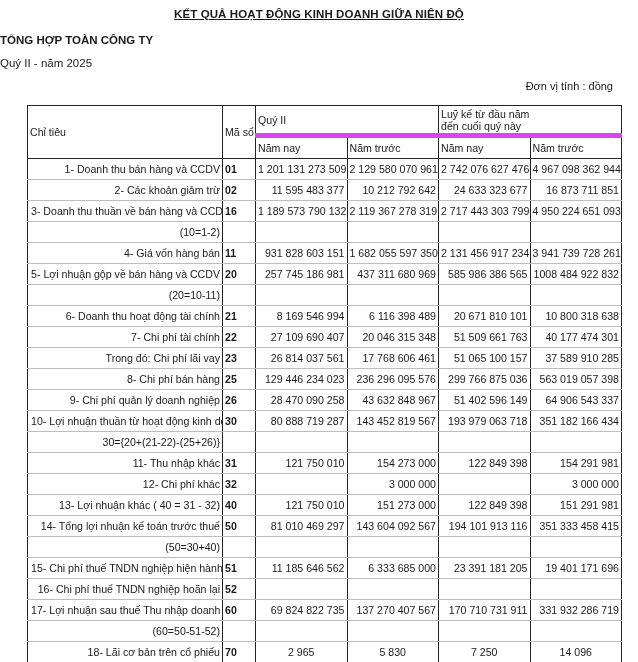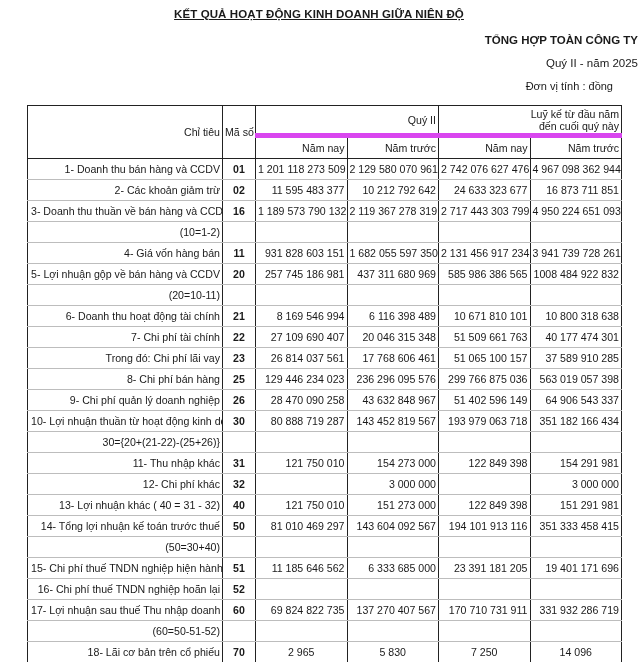--- a/index.html
+++ b/index.html
@@ -9,25 +9,25 @@
     font-family: "Liberation Sans", sans-serif;
     color: #1a1a1a;
     position: relative;
   }
   .title1 {
     position: absolute; top: 8px; left: 0; width: 638px;
     text-align: center; font-weight: bold; font-size: 11.5px; letter-spacing: 0.1px; text-decoration: underline;
   }
   .title2 {
     position: absolute; top: 34px; left: 0; width: 638px;
-    text-align: right; font-weight: bold; font-size: 11.5px;
+    text-align: left; font-weight: bold; font-size: 11.5px;
   }
   .subtitle {
     position: absolute; top: 57px; left: 0; width: 638px;
-    text-align: right; font-size: 11.5px;
+    text-align: left; font-size: 11.5px;
   }
   .unit {
     position: absolute; top: 80px; right: 25px;
     font-size: 11px;
   }
   table {
     position: absolute; top: 105px; left: 27px;
     border-collapse: collapse;
     width: 594px;
     table-layout: fixed;
@@ -37,26 +37,26 @@
     border-left: 1.5px solid #222;
     border-right: 1.5px solid #222;
     border-top: 1px solid #bdbdbd;
     border-bottom: 1px solid #bdbdbd;
     padding: 0 2px;
     height: 20px;
     white-space: nowrap;
     overflow: hidden;
     font-weight: normal;
   }
-  thead th { border-top: 1.5px solid #222; border-bottom: 1.5px solid #222; text-align: right; }
+  thead th { border-top: 1.5px solid #222; border-bottom: 1.5px solid #222; text-align: left; }
   thead tr.r2 th { border-top: 5px solid #d946ef; height: 20px; }
   thead tr.r1 th { height: 27px; }
   th.group { line-height: 12px; }
   td.label { text-align: right; padding-left: 3px; }
-  td.code { text-align: center; font-weight: bold; }
+  td.code { font-weight: bold; }
   td.num { text-align: right; padding-right: 2px; }
   tr.italic td.label, tr.italic td.num { }
   tr.centered td.num { text-align: center; }
   tbody tr:last-child td { border-bottom: 1.5px solid #222; }
   col.c-label { width: 195px; }
   col.c-code { width: 33px; }
   col.c-num { width: 91.5px; }
 </style>
 </head>
 <body>
@@ -89,21 +89,21 @@
       <th>Năm nay</th>
       <th>Năm trước</th>
       <th>Năm nay</th>
       <th>Năm trước</th>
     </tr>
   </thead>
   <tbody id="tbody">
       <tr>
         <td class="label">1- Doanh thu bán hàng và CCDV</td>
         <td class="code">01</td>
-        <td class="num">1 201 118 273 509</td>
+        <td class="num">1 201 131 273 509</td>
         <td class="num">2 129 580 070 961</td>
         <td class="num">2 742 076 627 476</td>
         <td class="num">4 967 098 362 944</td>
       </tr>
       <tr>
         <td class="label">2- Các khoản giảm trừ</td>
         <td class="code">02</td>
         <td class="num">11 595 483 377</td>
         <td class="num">10 212 792 642</td>
         <td class="num">24 633 323 677</td>
@@ -147,21 +147,21 @@
         <td class="num"></td>
         <td class="num"></td>
         <td class="num"></td>
         <td class="num"></td>
       </tr>
       <tr>
         <td class="label">6- Doanh thu hoạt động tài chính</td>
         <td class="code">21</td>
         <td class="num">8 169 546 994</td>
         <td class="num">6 116 398 489</td>
-        <td class="num">10 671 810 101</td>
+        <td class="num">20 671 810 101</td>
         <td class="num">10 800 318 638</td>
       </tr>
       <tr>
         <td class="label">7- Chi phí tài chính</td>
         <td class="code">22</td>
         <td class="num">27 109 690 407</td>
         <td class="num">20 046 315 348</td>
         <td class="num">51 509 661 763</td>
         <td class="num">40 177 474 301</td>
       </tr>

